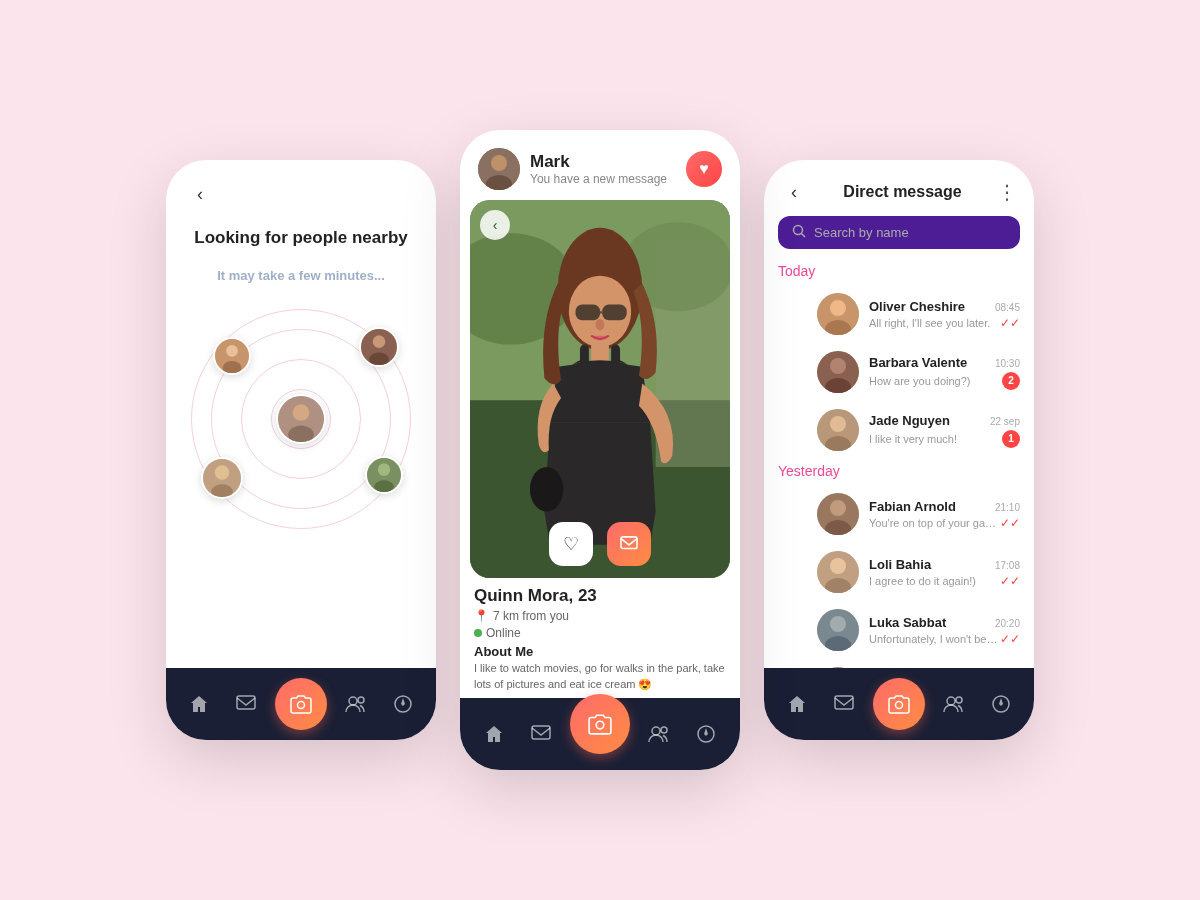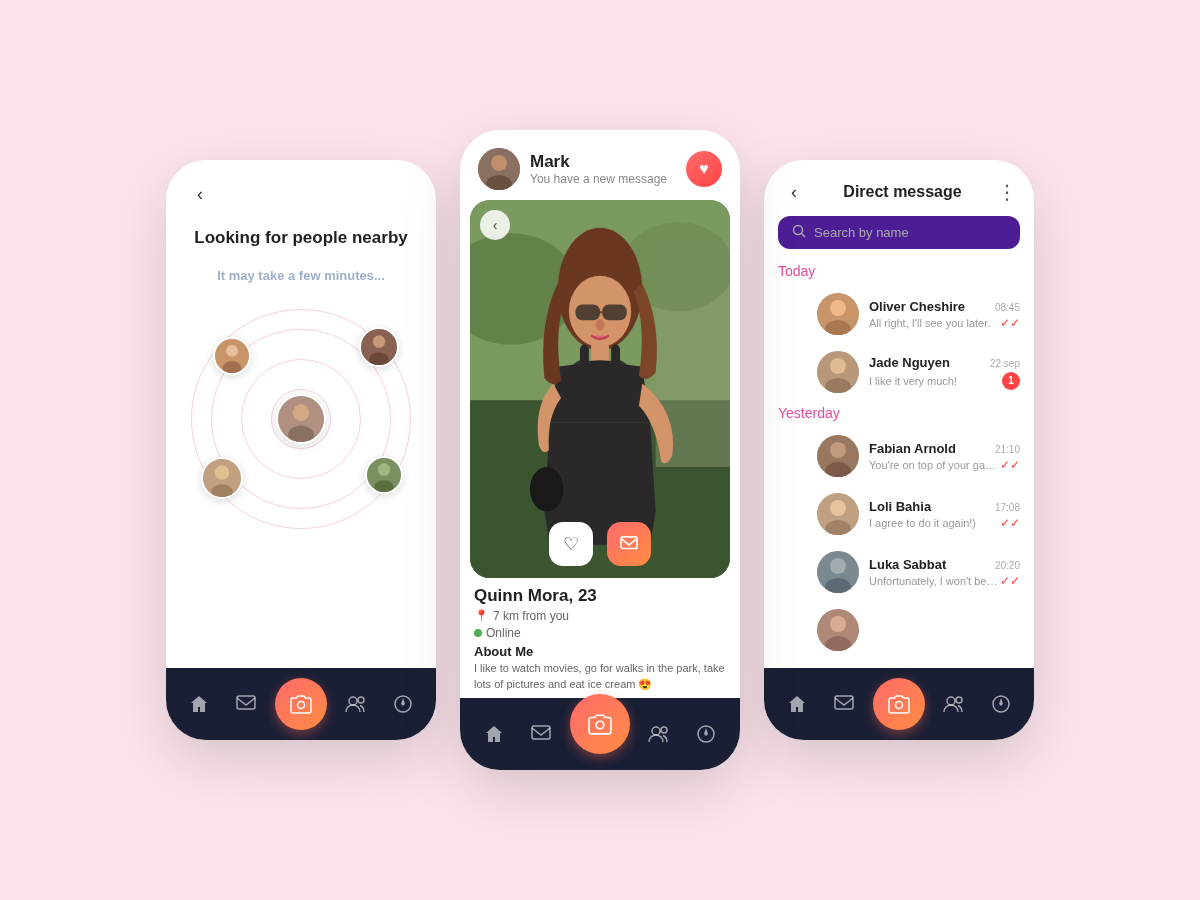--- a/index.html
+++ b/index.html
@@ -604,20 +604,39 @@
       </div>
       <div class="msg-preview-row">
         <span class="msg-preview">All right, I'll see you later.</span>
         <span class="msg-check">✓✓</span>
       </div>
     </div>
   </div>
         <div class="msg-item">
     <div class="msg-avatar">
     <svg viewBox="0 0 42 42" xmlns="http://www.w3.org/2000/svg" width="42" height="42">
+      <rect width="42" height="42" fill="#8a6050"></rect>
+      <circle cx="21" cy="15" r="8" fill="rgb(178,131,110)"></circle>
+      <ellipse cx="21" cy="36" rx="13" ry="9" fill="rgb(108,66,55)"></ellipse>
+    </svg>
+  </div>
+    <div class="msg-body">
+      <div class="msg-name-row">
+        <span class="msg-name">Barbara Valente</span>
+        <span class="msg-time">10:30</span>
+      </div>
+      <div class="msg-preview-row">
+        <span class="msg-preview">How are you doing?)</span>
+        <span class="msg-badge">2</span>
+      </div>
+    </div>
+  </div>
+        <div class="msg-item">
+    <div class="msg-avatar">
+    <svg viewBox="0 0 42 42" xmlns="http://www.w3.org/2000/svg" width="42" height="42">
       <rect width="42" height="42" fill="#b89878"></rect>
       <circle cx="21" cy="15" r="8" fill="rgb(224,187,150)"></circle>
       <ellipse cx="21" cy="36" rx="13" ry="9" fill="rgb(154,122,95)"></ellipse>
     </svg>
   </div>
     <div class="msg-body">
       <div class="msg-name-row">
         <span class="msg-name">Jade Nguyen</span>
         <span class="msg-time">22 sep</span>
       </div>

